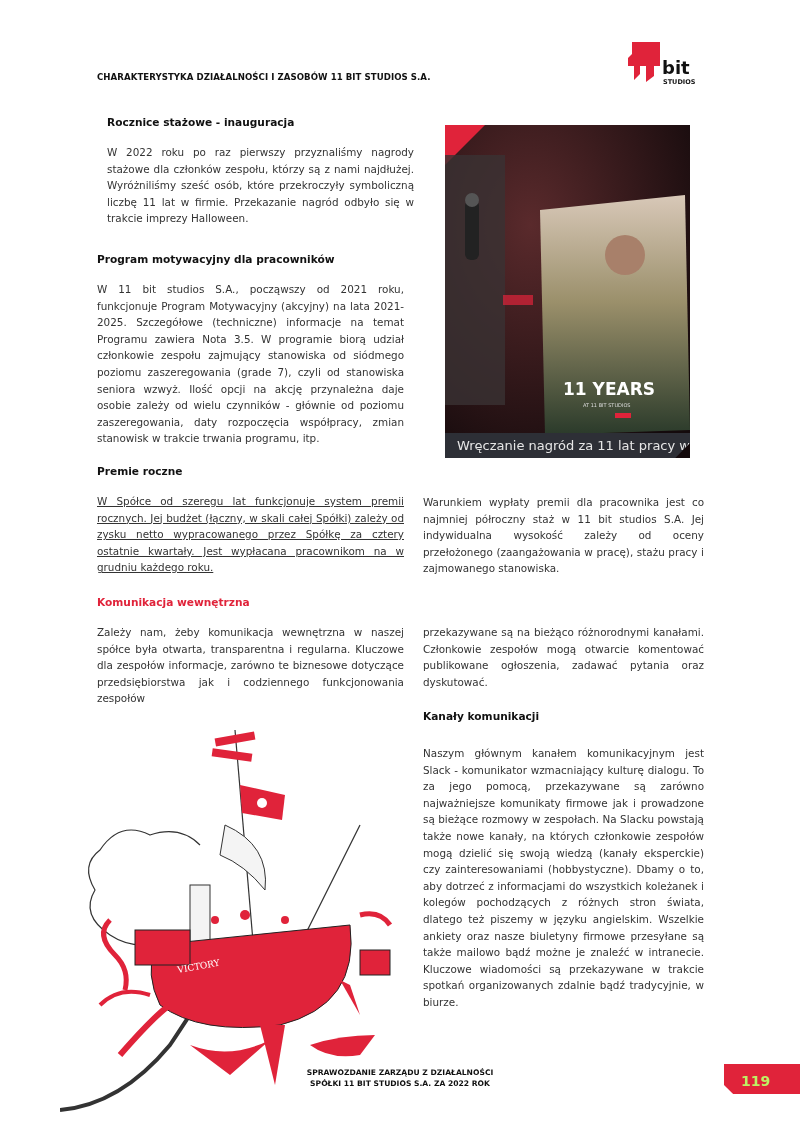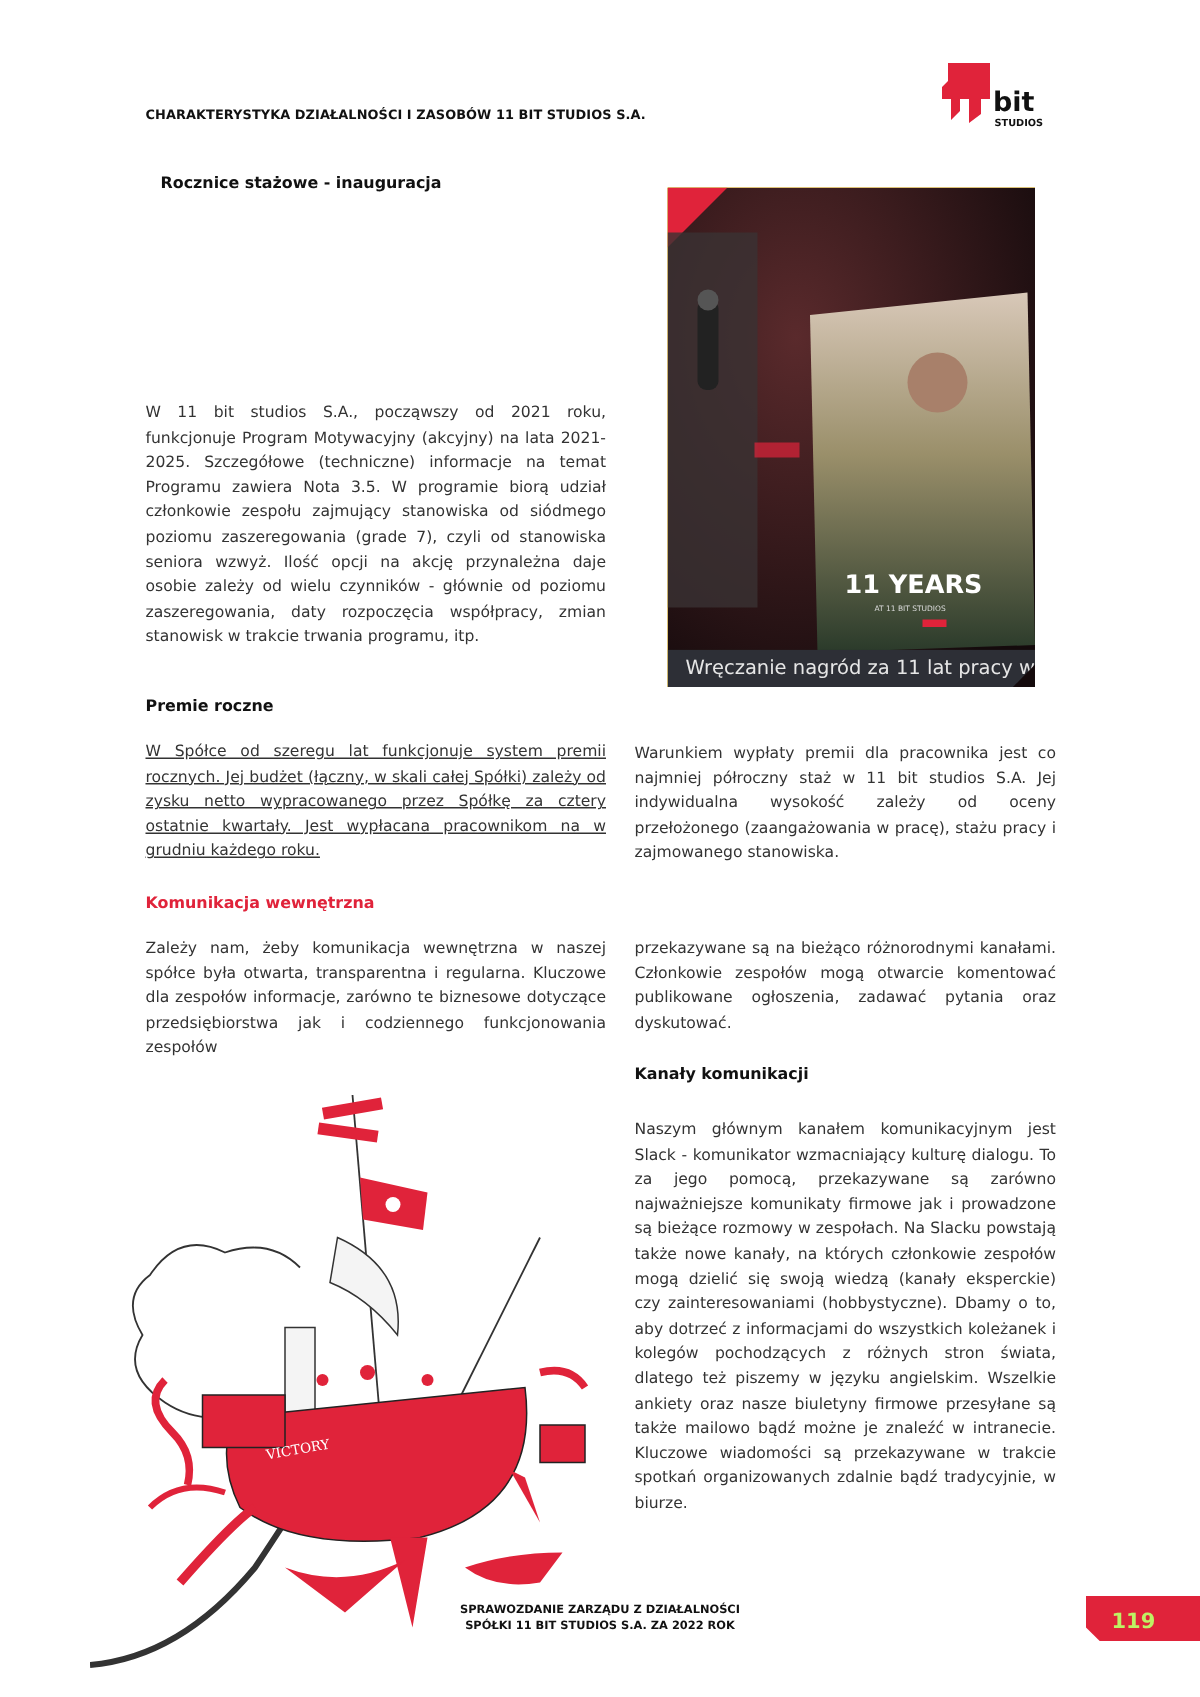--- a/index.html
+++ b/index.html
@@ -3,44 +3,46 @@
 <meta charset="utf-8">
 <style>
   html,body{margin:0;padding:0;background:#fff;}
   body{width:800px;height:1131px;position:relative;overflow:hidden;font-family:"DejaVu Sans","Liberation Sans",sans-serif;color:#2a2a2a;}
   .hdr{position:absolute;left:97px;top:72px;font-size:8.6px;font-weight:bold;letter-spacing:0.05px;color:#111;}
   .logo{position:absolute;left:628px;top:40px;width:70px;height:48px;}
   .col{position:absolute;font-size:10.4px;line-height:16.6px;text-align:justify;color:#333;}
   .col p{margin:0;}
   h3{margin:0;font-size:10.6px;font-weight:bold;color:#111;line-height:14px;}
   h3.red{color:#e0233a;}
-  .photo{position:absolute;left:445px;top:125px;width:245px;height:333px;background:#eab308;overflow:hidden;}
+  .photo{position:absolute;left:445px;top:125px;width:245px;height:333px;background:#a3a3a3;overflow:hidden;}
   .caption{position:absolute;left:0;bottom:0;width:100%;height:25px;background:#2d2f36;color:#e6e6e6;font-size:13px;line-height:25px;padding-left:12px;box-sizing:border-box;clip-path:polygon(0 0,100% 0,100% 40%,94% 100%,0 100%);}
   .footer{position:absolute;left:300px;top:1067px;width:200px;text-align:center;font-size:7.6px;font-weight:bold;line-height:11px;color:#111;}
   .pagenum{position:absolute;left:724px;top:1064px;width:76px;height:30px;background:#e0233a;clip-path:polygon(0 0,100% 0,100% 100%,12% 100%,0 70%);color:#bef264;font-weight:bold;font-size:14px;line-height:34px;padding-left:17px;box-sizing:border-box;}
   .ship{position:absolute;left:60px;top:715px;width:360px;height:410px;}
 </style>
 </head>
 <body>
 
 <div class="hdr">CHARAKTERYSTYKA DZIAŁALNOŚCI I ZASOBÓW 11 BIT STUDIOS S.A.</div>
 
 <div class="logo">
   <svg width="70" height="48" viewBox="0 0 70 48">
     <polygon points="4,2 32,2 32,26 26,26 26,36 18,42 18,26 12,26 12,34 6,40 6,26 0,26 0,18 4,14" fill="#e0233a"></polygon>
     <text x="34" y="34" font-family="DejaVu Sans, sans-serif" font-weight="bold" font-size="18" fill="#111">bit</text>
     <text x="35" y="44" font-family="DejaVu Sans, sans-serif" font-weight="bold" font-size="6.5" fill="#111">STUDIOS</text>
   </svg>
 </div>
 
 <div class="col" style="left:107px;top:115px;width:307px;">
   <h3>Rocznice stażowe - inauguracja</h3>
+  <p style="margin-top:15px;">W 2022 roku po raz pierwszy przyznaliśmy nagrody stażowe dla członków zespołu, którzy są z nami najdłużej. Wyróżniliśmy sześć osób, które przekroczyły symboliczną liczbę 11 lat w firmie. Przekazanie nagród odbyło się w trakcie imprezy Halloween.</p>
 </div>
 
 <div class="col" style="left:97px;top:252px;width:307px;">
+  <h3>Program motywacyjny dla pracowników</h3>
   <p style="margin-top:15px;">W 11 bit studios S.A., począwszy od 2021 roku, funkcjonuje Program Motywacyjny (akcyjny) na lata 2021-2025. Szczegółowe (techniczne) informacje na temat Programu zawiera Nota 3.5. W programie biorą udział członkowie zespołu zajmujący stanowiska od siódmego poziomu zaszeregowania (grade 7), czyli od stanowiska seniora wzwyż. Ilość opcji na akcję przynależna daje osobie zależy od wielu czynników - głównie od poziomu zaszeregowania, daty rozpoczęcia współpracy, zmian stanowisk w trakcie trwania programu, itp.</p>
 </div>
 
 <div class="col" style="left:97px;top:464px;width:307px;">
   <h3>Premie roczne</h3>
   <p style="margin-top:15px;text-decoration:underline;">W Spółce od szeregu lat funkcjonuje system premii rocznych. Jej budżet (łączny, w skali całej  Spółki) zależy od zysku netto wypracowanego przez Spółkę za cztery ostatnie kwartały. Jest wypłacana pracownikom na w grudniu każdego roku.</p>
 </div>
 
 <div class="col" style="left:423px;top:494px;width:281px;">
   <p>Warunkiem wypłaty premii dla pracownika jest co najmniej półroczny staż w 11 bit studios S.A. Jej indywidualna wysokość zależy od oceny przełożonego (zaangażowania w pracę), stażu pracy i zajmowanego stanowiska.</p>

